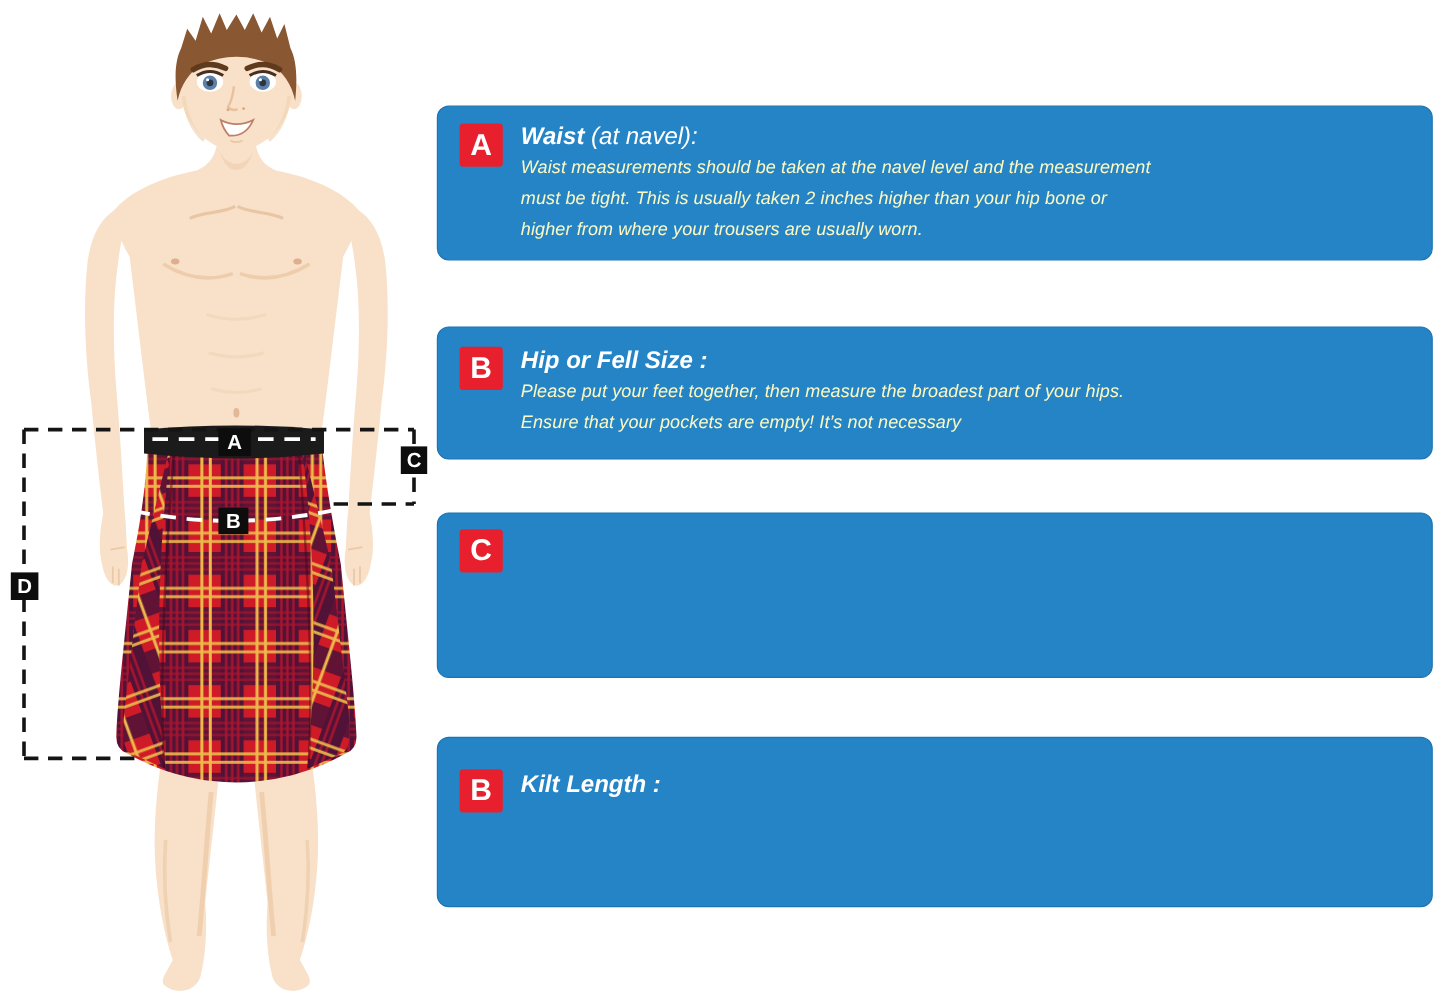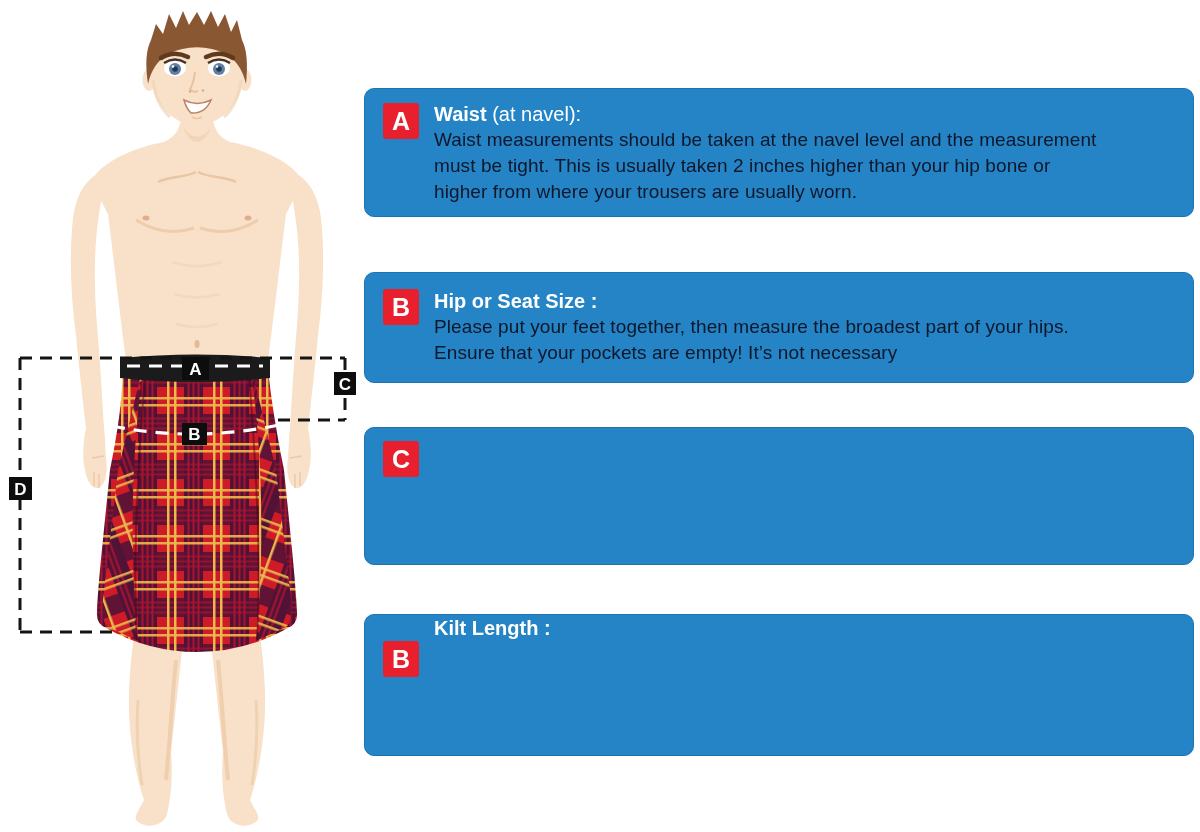--- a/index.html
+++ b/index.html
@@ -25,31 +25,31 @@
     position:absolute; left:18px; width:36px; height:36px;
     background:#E8202D; border-radius:3px;
     display:flex; align-items:center; justify-content:center;
     font-weight:bold; font-size:25px; color:#ffffff;
   }
   .box-a .badge { top:14px; }
   .box-b .badge { top:16px; }
   .box-c .badge { top:13px; }
   .box-d .badge { top:26px; }
 
-  .content { margin-left:69px; margin-right:12px; }
+  .content { margin-left:69px; margin-right:12px;font-style:italic; }
   .box-a .content { padding-top:12px; }
   .box-b .content { padding-top:15px; }
   .box-c .content { padding-top:13px; }
-  .box-d .content { }
+  .box-d .content { padding-top:26px; }
 
   .box-title { font-size:20px; font-weight:bold; line-height:26px; }
   .box-title .title-rest { font-weight:normal; }
   .box-body {
-    font-size:19px; line-height:26px; white-space:pre-line;
-    color:#0f172a; letter-spacing:0.1px;
+    font-size:15px; line-height:26px; white-space:pre-line;
+    color:#fef9c3; letter-spacing:0.1px;
   }
 
   
   .dash-black { stroke:#141414; stroke-width:3; stroke-dasharray:12 8; fill:none; }
   .dash-white { stroke:#ffffff; stroke-width:3.2; stroke-dasharray:13 9; fill:none; }
   .marker-box { fill:#0d0d0d; }
   .marker-text {
     font-family:"Liberation Sans", sans-serif; font-size:17px; font-weight:bold;
     fill:#ffffff; text-anchor:middle;
   }
@@ -222,21 +222,21 @@
       <div class="box-title"><b>Waist</b><span class="title-rest"> (at navel):</span></div>
       <div class="box-body">Waist measurements should be taken at the navel level and the measurement
 must be tight. This is usually taken 2 inches higher than your hip bone or
 higher from where your trousers are usually worn.</div>
     </div>
   </div>
 
   <div class="info-box box-b">
     <div class="badge">B</div>
     <div class="content">
-      <div class="box-title"><b>Hip or Seat Size :</b><span class="title-rest"></span></div>
+      <div class="box-title"><b>Hip or Fell Size :</b><span class="title-rest"></span></div>
       <div class="box-body">Please put your feet together, then measure the broadest part of your hips.
 Ensure that your pockets are empty! It’s not necessary</div>
     </div>
   </div>
 
   <div class="info-box box-c">
     <div class="badge">C</div>
     <div class="content">
     </div>
   </div>

